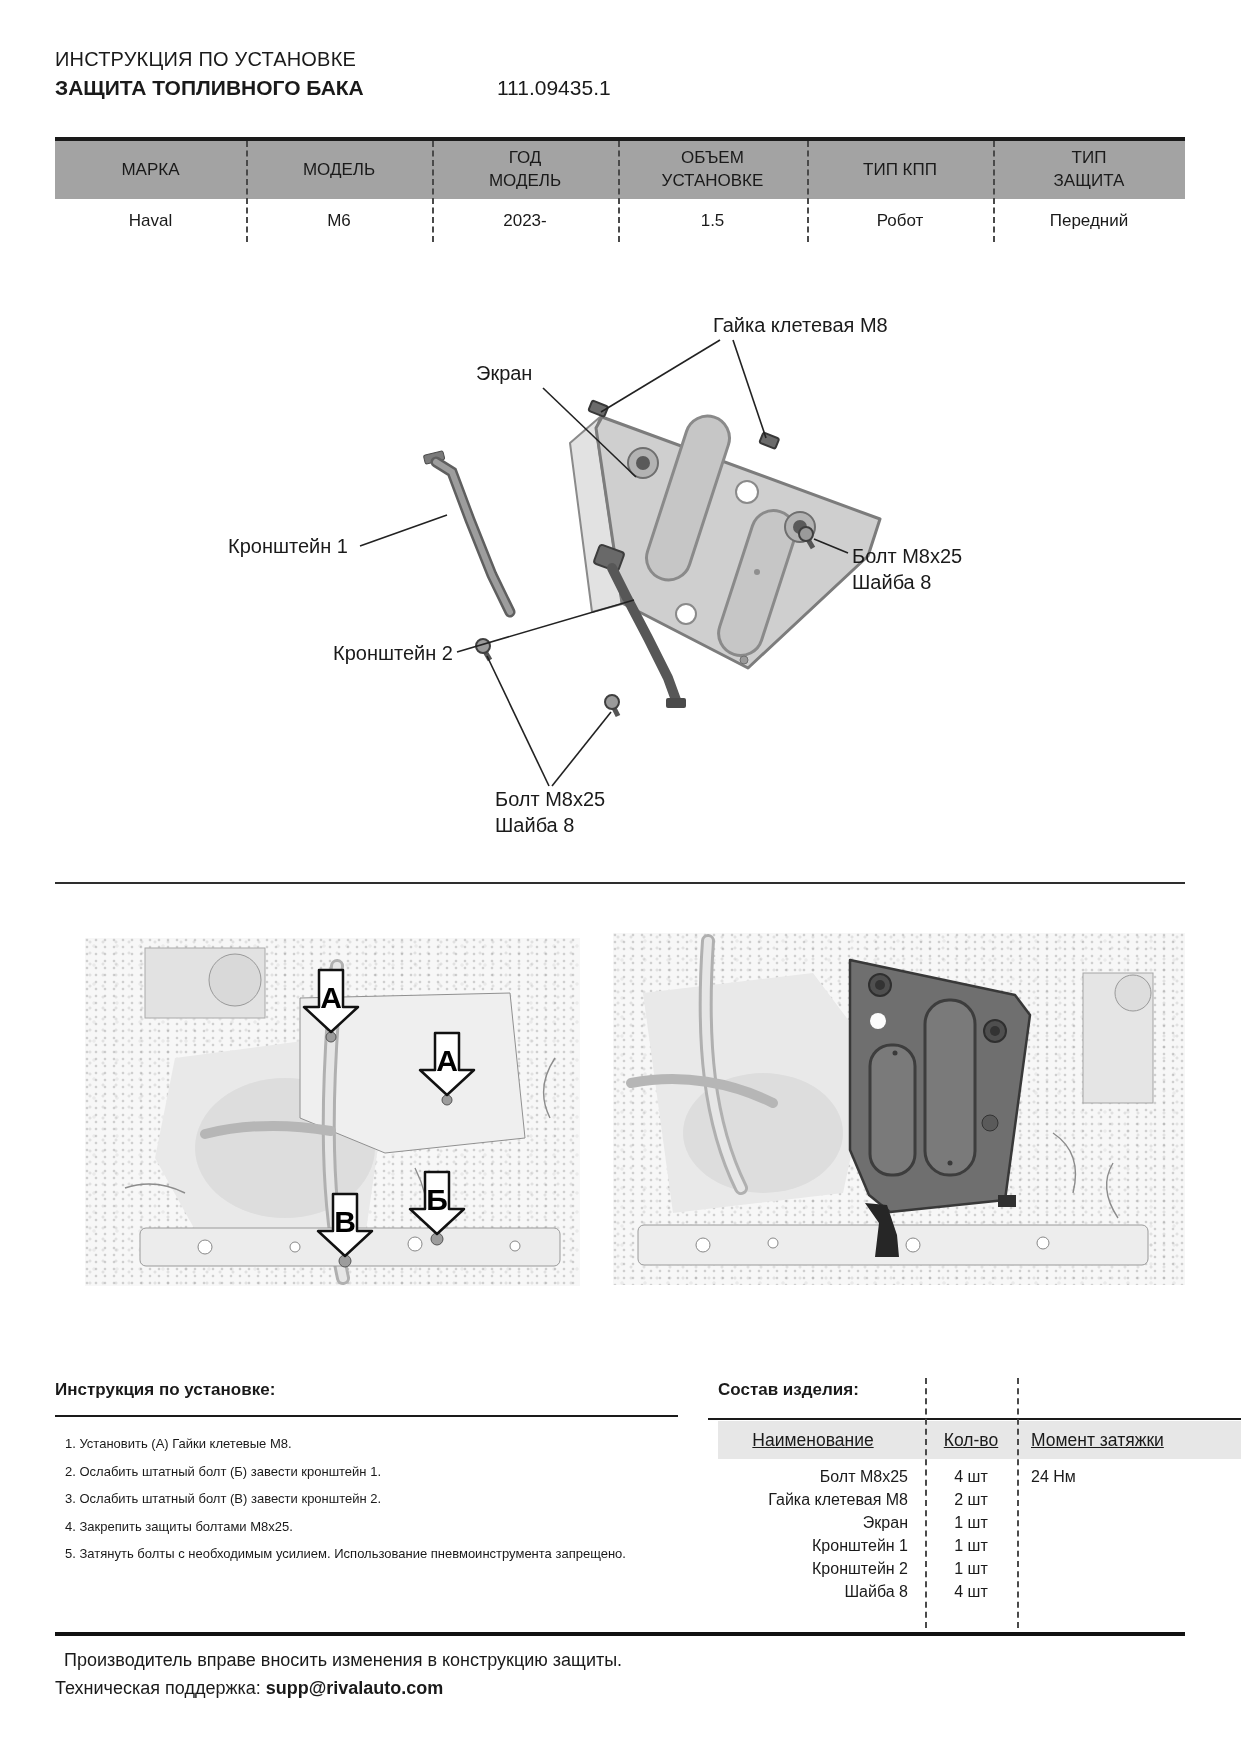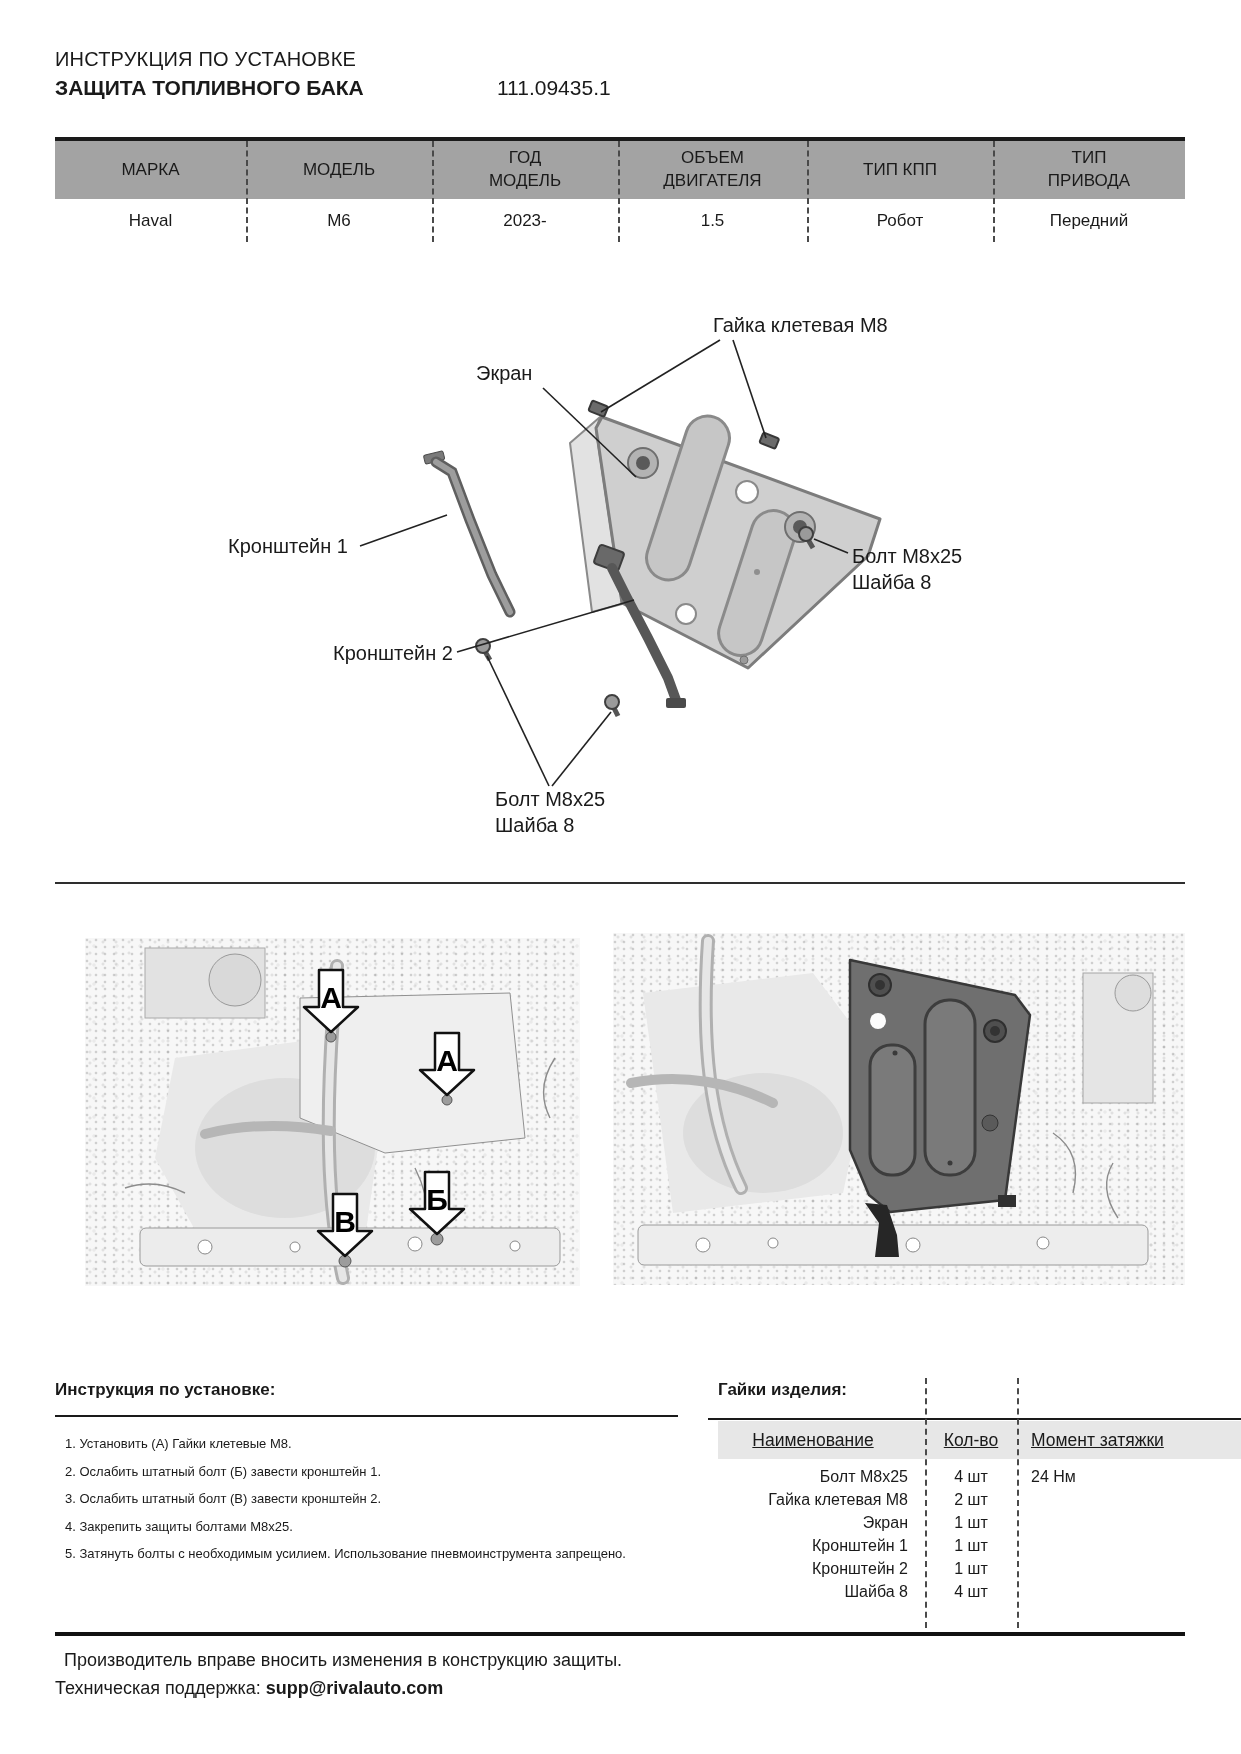--- a/index.html
+++ b/index.html
@@ -57,24 +57,24 @@
   <div class="abs doc-title">ЗАЩИТА ТОПЛИВНОГО БАКА</div>
   <div class="abs part-number">111.09435.1</div>
 
   <div class="abs vtable">
     <div class="vrow vhead">
       <div class="vcell">МАРКА</div>
       <div class="vcell">МОДЕЛЬ</div>
       <div class="vcell">ГОД
 МОДЕЛЬ</div>
       <div class="vcell">ОБЪЕМ
-ДВИГАТЕЛЯ</div>
+УСТАНОВКЕ</div>
       <div class="vcell">ТИП КПП</div>
       <div class="vcell">ТИП
-ПРИВОДА</div>
+ЗАЩИТА</div>
     </div>
     <div class="vrow vdata">
       <div class="vcell">Haval</div>
       <div class="vcell">М6</div>
       <div class="vcell">2023-</div>
       <div class="vcell">1.5</div>
       <div class="vcell">Робот</div>
       <div class="vcell">Передний</div>
     </div>
   </div>
@@ -229,21 +229,21 @@
   <div class="abs sec-heading" style="left:55px;top:1380px;">Инструкция по установке:</div>
   <div class="abs rule" style="left:55px;top:1415px;width:623px;"></div>
   <div class="abs steps">
     <div>1. Установить (А) Гайки клетевые М8.</div>
     <div>2. Ослабить штатный болт (Б) завести кронштейн 1.</div>
     <div>3. Ослабить штатный болт (В) завести кронштейн 2.</div>
     <div>4. Закрепить защиты болтами М8х25.</div>
     <div>5. Затянуть болты с необходимым усилием. Использование пневмоинструмента запрещено.</div>
   </div>
 
-  <div class="abs sec-heading" style="left:718px;top:1380px;">Гайки изделия:</div>
+  <div class="abs sec-heading" style="left:718px;top:1380px;">Состав изделия:</div>
   <div class="abs rule ptopline"></div>
   <div class="abs pheadband"></div>
   <div class="abs phead" style="left:718px;top:1430px;width:190px;text-align:center;">Наименование</div>
   <div class="abs phead" style="left:925px;top:1430px;width:92px;text-align:center;">Кол-во</div>
   <div class="abs phead" style="left:1031px;top:1430px;">Момент затяжки</div>
   <div class="abs pdash" style="left:925px;"></div>
   <div class="abs pdash" style="left:1017px;"></div>
 
   <div class="abs prow-name" style="top:1466px;">Болт М8х25</div>
   <div class="abs prow-qty" style="top:1466px;">4 шт</div>

